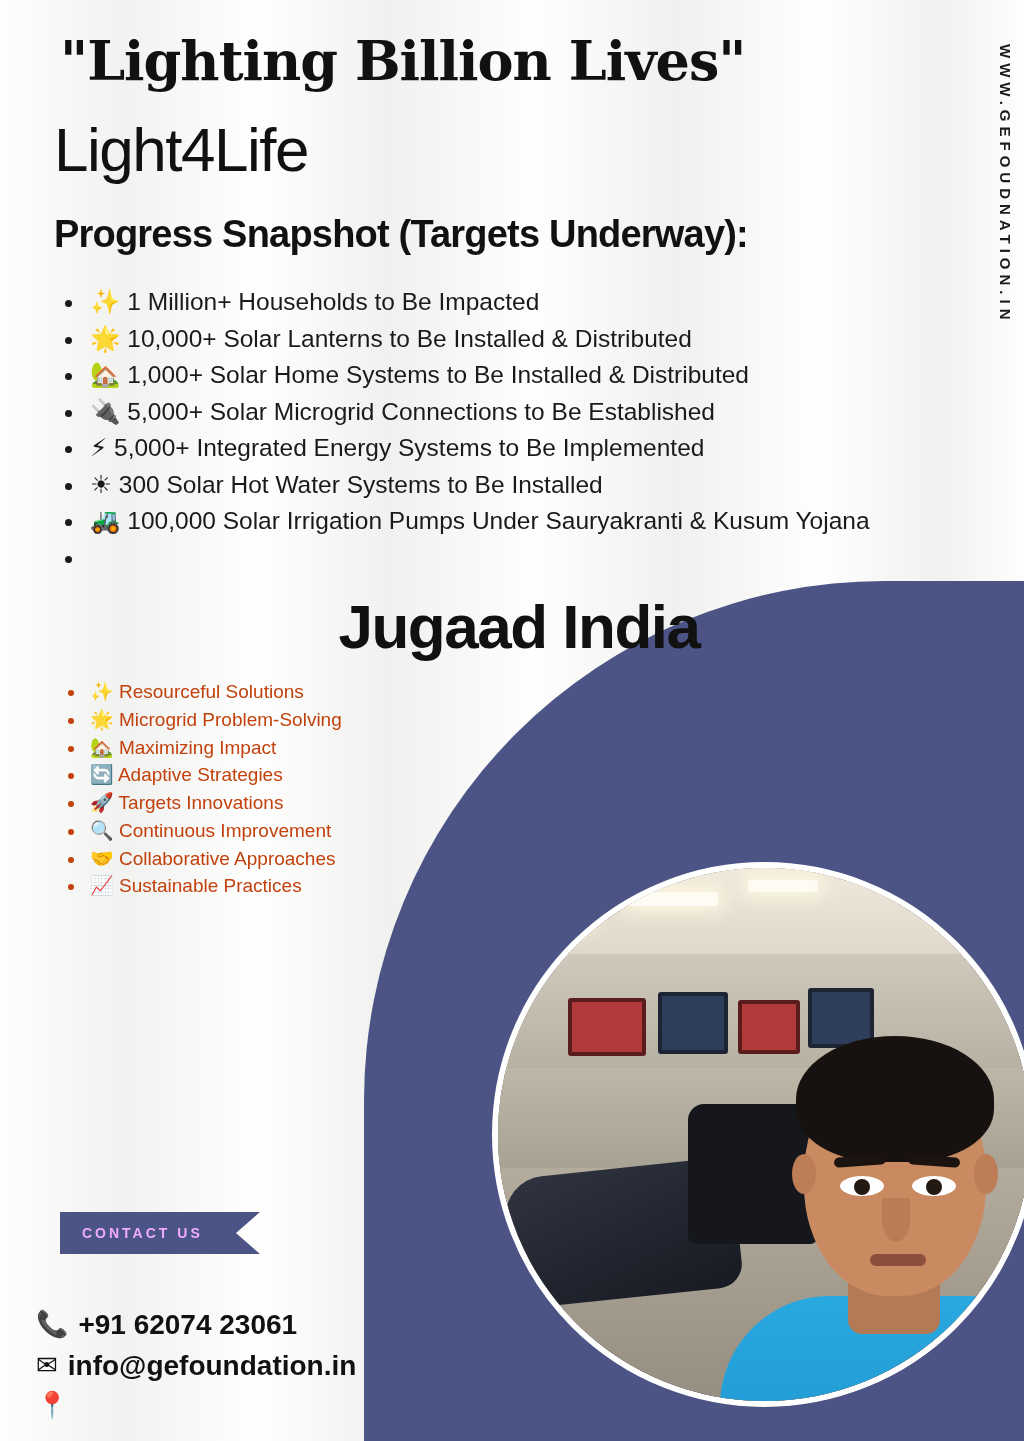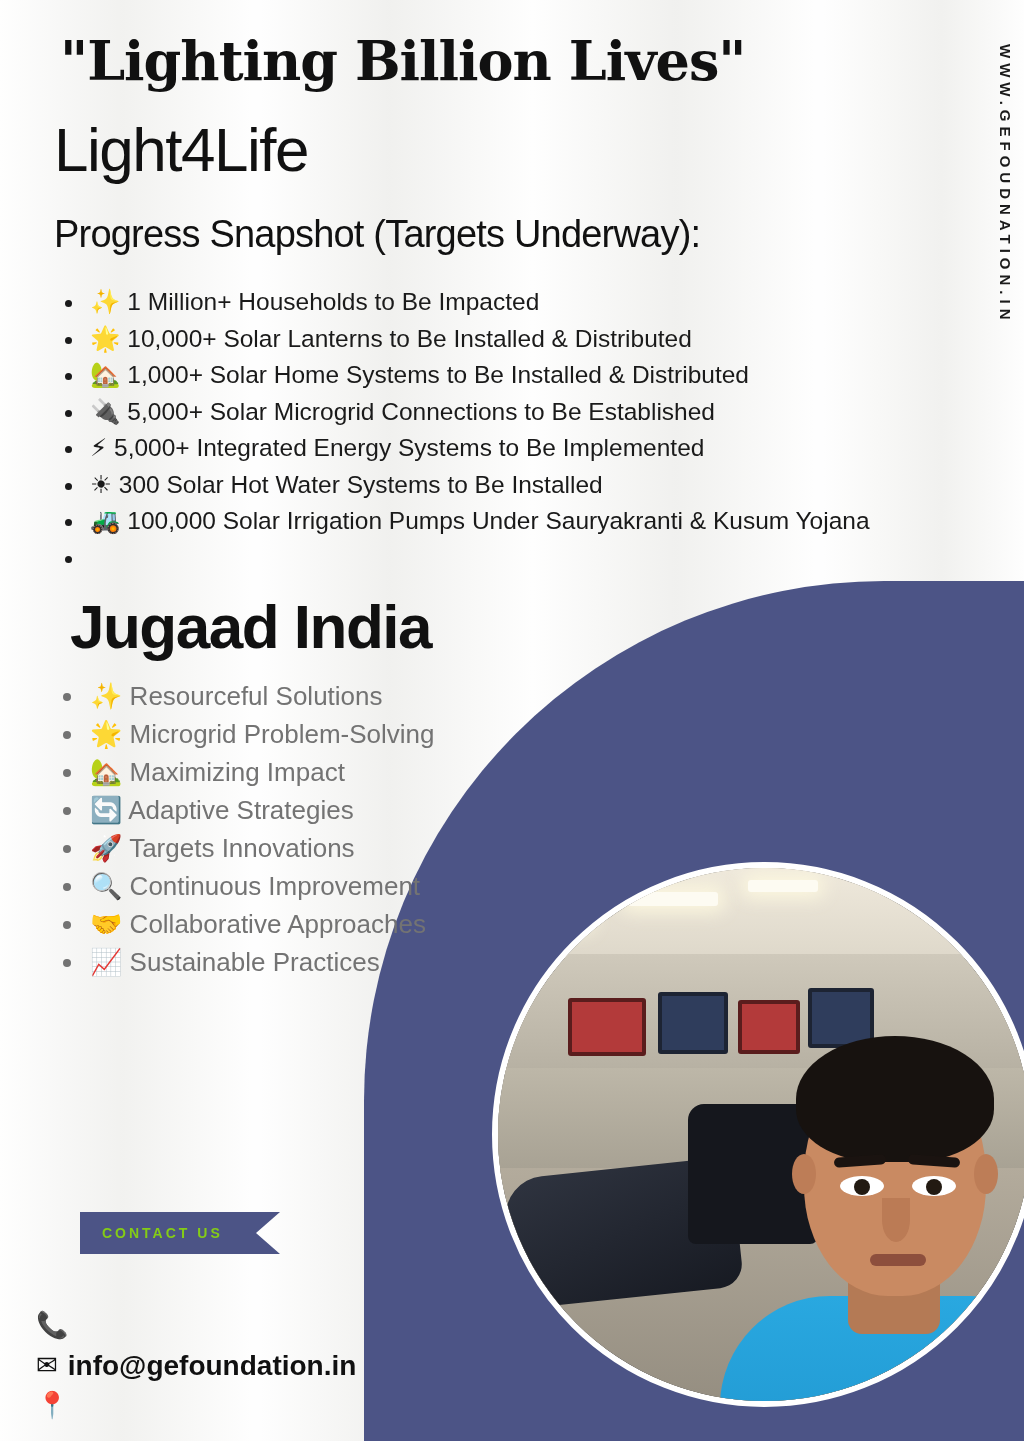--- a/index.html
+++ b/index.html
@@ -165,21 +165,21 @@
     font-size: 62px;
     font-weight: 400;
     color: #111;
     margin-top: 26px;
     margin-left: 14px;
     letter-spacing: -1.5px;
   }
 
   .section-heading {
     font-size: 38px;
-    font-weight: 400;
+    font-weight: 700;
     color: #111;
     margin-top: 28px;
     margin-left: 14px;
     letter-spacing: -0.8px;
   }
 
   ul.bullets {
     margin: 28px 0 0 46px;
     list-style: disc;
   }
@@ -192,41 +192,42 @@
   }
   .emoji { font-family: "DejaVu Sans", sans-serif; }
 
   .brand2 {
     font-size: 62px;
     font-weight: 700;
     color: #111;
     margin-top: 16px;
     margin-left: 30px;
     letter-spacing: -1.5px;
+    text-align: center;
   }
 
   ul.bullets2 {
     margin: 16px 0 0 46px;
     list-style: disc;
     max-width: 470px;
   }
   ul.bullets2 li {
-    font-size: 26px;
+    font-size: 19px;
     line-height: 1.46;
-    color: #737373;
+    color: #c2410c;
     padding-left: 4px;
   }
 
   .contact-tag {
     position: absolute;
-    left: 80px;
+    left: 60px;
     top: 1212px;
     z-index: 5;
     background: #4c5486;
-    color: #84cc16;
+    color: #f0abfc;
     font-size: 14px;
     font-weight: 700;
     letter-spacing: 3px;
     padding: 13px 30px 13px 22px;
     clip-path: polygon(0 0, 100% 0, 88% 50%, 100% 100%, 0 100%);
     width: 200px;
   }
 
   .contact-block {
     position: absolute;
@@ -321,20 +322,21 @@
     <li><span class="emoji">📈</span> <span>Sustainable Practices</span></li>
   </ul>
 
 </div>
 
 <div class="contact-tag">CONTACT US</div>
 
 <div class="contact-block">
   <div class="contact-line">
     <span class="ic">📞</span>
+    <span>+91 62074 23061</span>
   </div>
   <div class="contact-line">
     <span class="ic">✉</span>
     <span>info@gefoundation.in</span>
   </div>
   <div class="contact-line">
     <span class="ic">📍</span>
   </div>
 </div>
 

